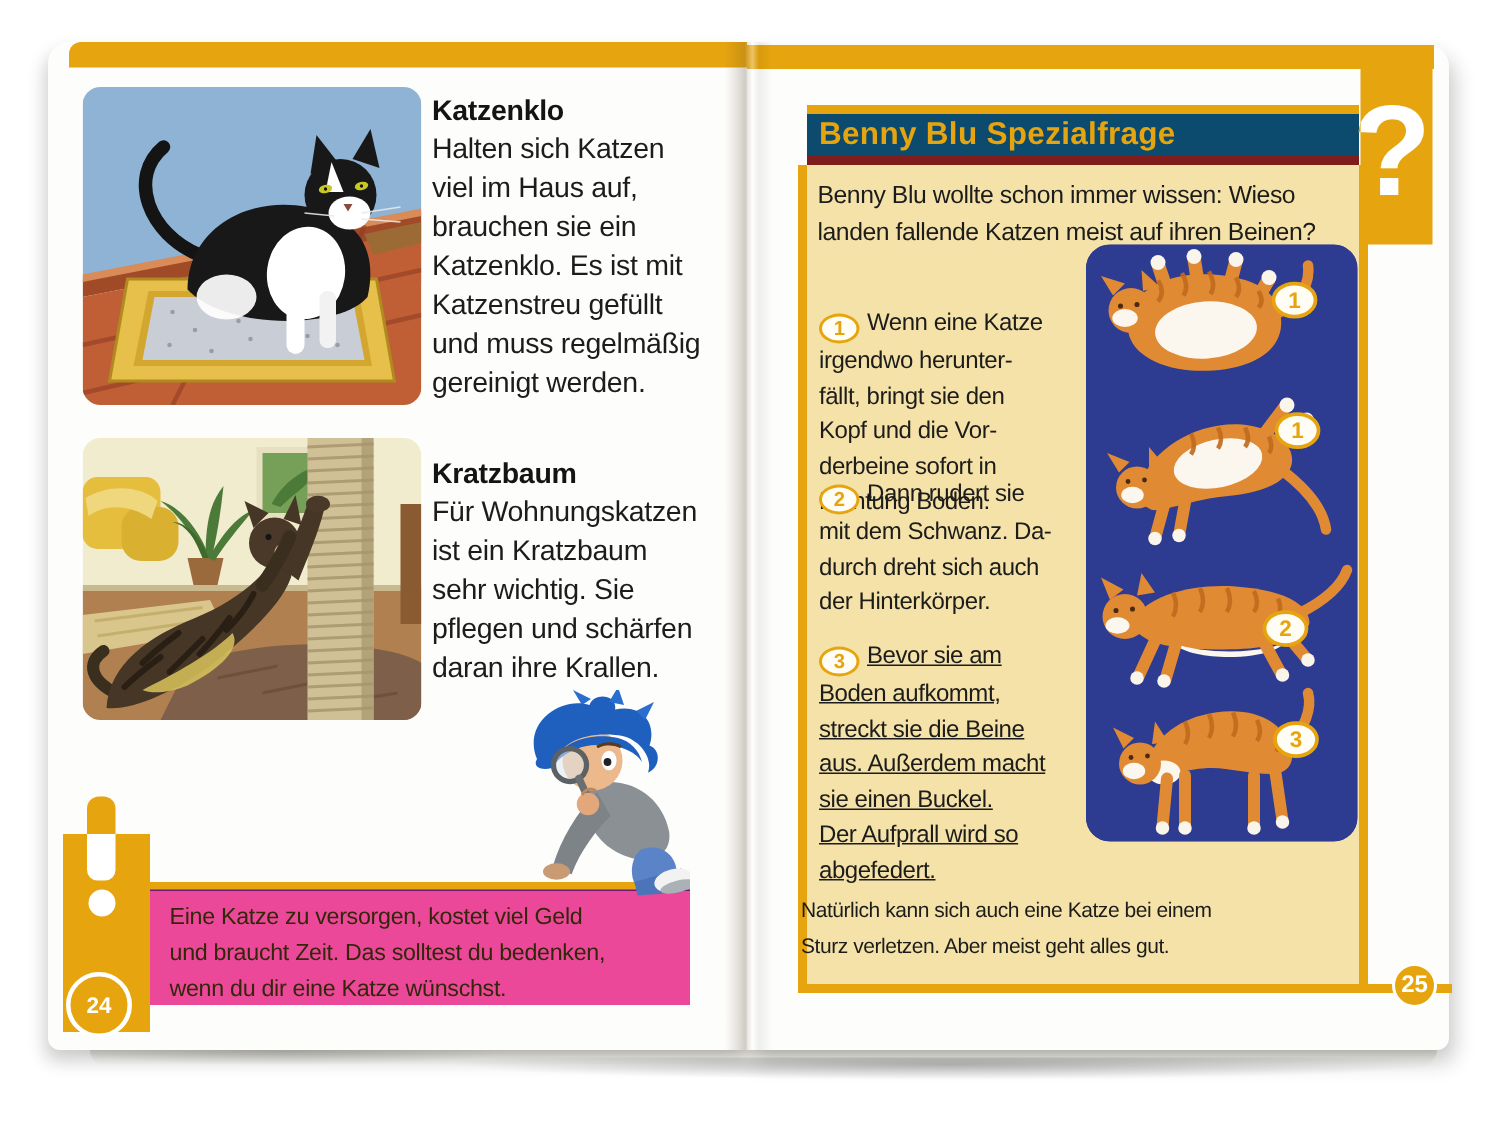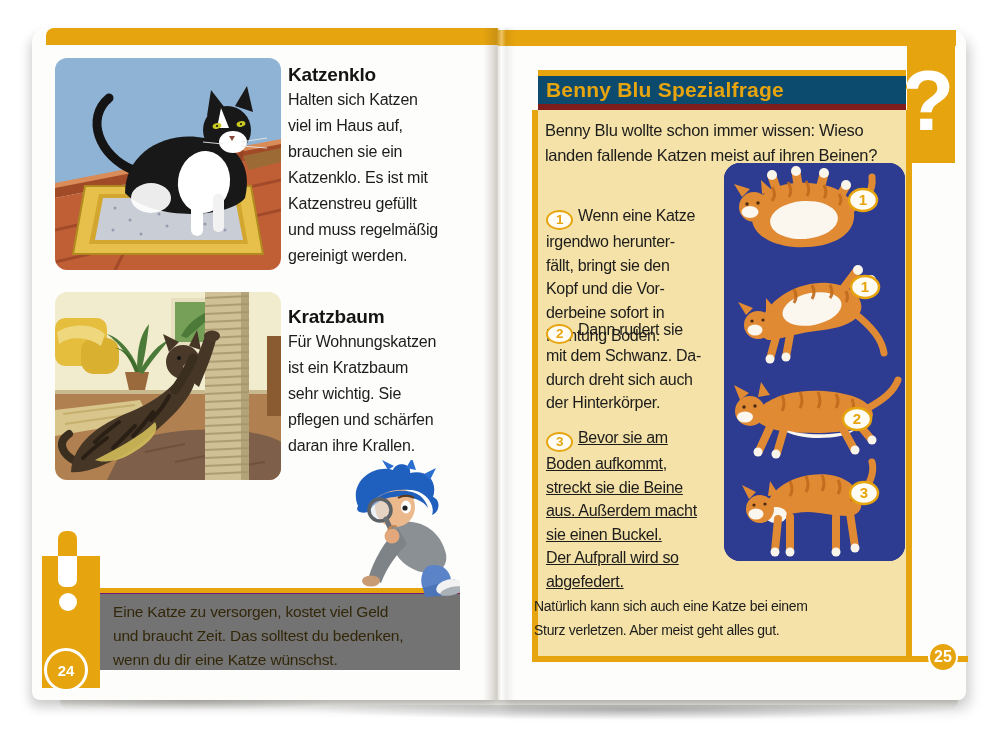--- a/index.html
+++ b/index.html
@@ -24,32 +24,32 @@
   .bar{background:#E6A40E;}
   .topbar-left{left:46px;top:28px;width:452px;height:17px;border-radius:8px 0 0 0;z-index:2;}
   .topbar-right{left:498px;top:30px;width:458px;height:16px;z-index:2;}
   
   .ill{border-radius:12px;overflow:hidden;z-index:2;}
   .ill1{left:55px;top:58px;width:226px;height:212px;}
   .ill2{left:55px;top:292px;width:226px;height:188px;}
   .sec{z-index:2;}
   .sec h3{margin:0 0 1px 0;font-size:19px;font-weight:bold;color:#141412;letter-spacing:-.2px;}
   .sec .body,.pre{white-space:pre-line;}
-  .sec .body{font-size:16px;line-height:26px;letter-spacing:-.2px;}
+  .sec .body{font-size:19px;line-height:26px;letter-spacing:-.2px;}
   .sec1{left:288px;top:64px;width:200px;}
   .sec2{left:288px;top:306px;width:200px;}
   .benny{left:328px;top:460px;width:132px;height:140px;z-index:6;}
   .excl-square{left:42px;top:556px;width:58px;height:132px;background:#E6A40E;z-index:3;}
   .excl-cap{left:58px;top:531px;width:19px;height:27px;background:#E6A40E;border-radius:8px 8px 0 0;z-index:4;}
   .excl-stem{left:58px;top:556px;width:19px;height:31px;background:#ffffff;border-radius:0 0 7px 7px;z-index:4;}
   .excl-dot{left:59px;top:593px;width:18px;height:18px;background:#ffffff;border-radius:50%;z-index:4;}
   .tip-banner{left:100px;top:556px;width:360px;height:38px;background:#701a75;box-sizing:border-box;
               border-top:5px solid #E6A40E;border-bottom:5px solid #E6A40E;z-index:3;margin-top:32px;}
   .tip-banner .t{font-size:21px;font-weight:bold;color:#E6A40E;line-height:27px;padding-left:14px;letter-spacing:.2px;}
-  .tip-box{left:100px;top:594px;width:360px;height:76px;background:#737373;z-index:3;}
+  .tip-box{left:100px;top:594px;width:360px;height:76px;background:#ec4899;z-index:3;}
   .tip-box .b{font-size:15.5px;line-height:24px;color:#33270a;padding:6px 0 0 13px;letter-spacing:-.2px;}
   .pagenum{border-radius:50%;background:#E6A40E;border:3px solid #ffffff;box-sizing:border-box;
            color:#ffffff;font-weight:bold;display:flex;align-items:center;justify-content:center;z-index:5;}
   .badge24{left:44px;top:648px;width:44px;height:44px;font-size:15px;}
   .badge25{left:928px;top:642px;width:30px;height:30px;font-size:16px;border-width:2px;}
   
   .hdr-band{left:538px;top:70px;width:368px;height:40px;background:#0c4a6e;box-sizing:border-box;
             border-top:6px solid #E6A40E;border-bottom:6px solid #7f1d1d;z-index:3;}
   .hdr-band .t{font-size:21px;font-weight:bold;color:#E6A40E;line-height:27px;padding-left:8px;letter-spacing:.2px;}
   .tan-frame{left:532px;top:110px;width:380px;height:552px;background:#F5E2A9;box-sizing:border-box;

